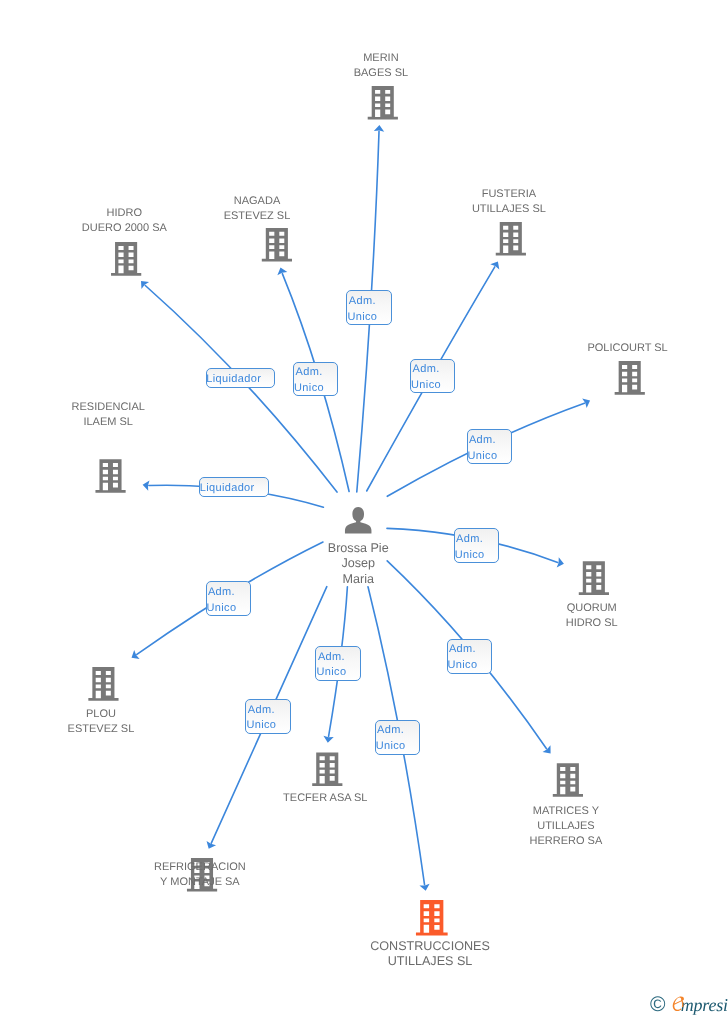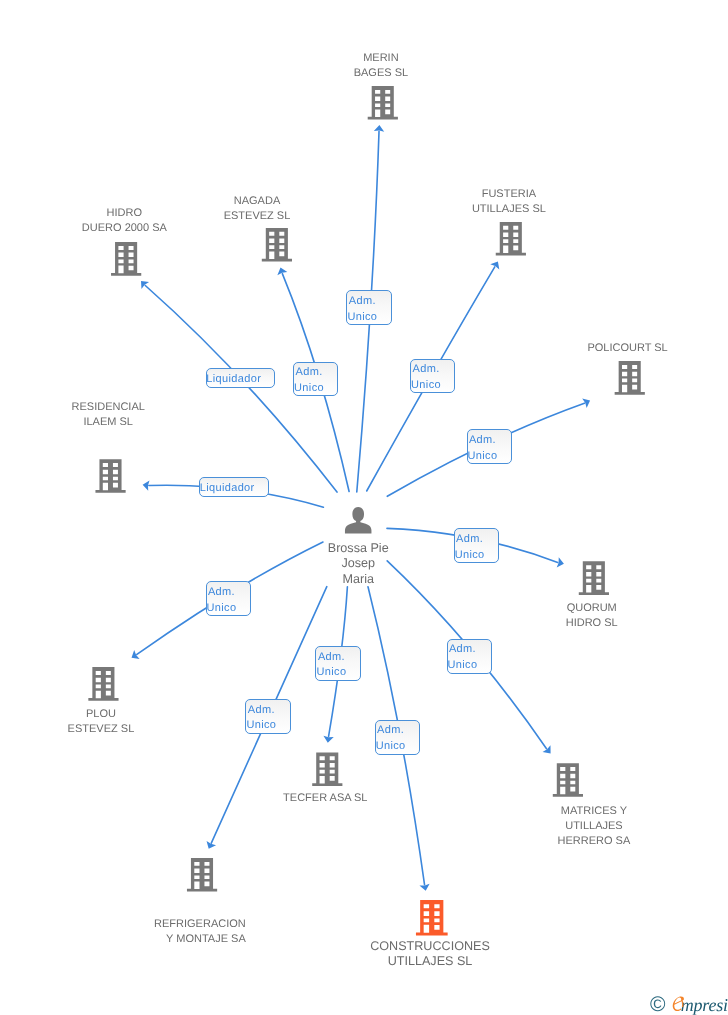--- a/index.html
+++ b/index.html
@@ -160,26 +160,26 @@
         <div>QUORUM</div>
         <div>HIDRO SL</div>
       </div>
       <div class="node-label" style="left: 100.95px; top: 706.75px;">
         <div>PLOU</div>
         <div>ESTEVEZ SL</div>
       </div>
       <div class="node-label" style="left: 325.3px; top: 790.95px;">
         <div>TECFER ASA SL</div>
       </div>
-      <div class="node-label" style="left: 565.95px; top: 803.75px; margin-left: 28px;">
+      <div class="node-label" style="left: 565.95px; top: 803.75px;">
         <div>MATRICES Y</div>
         <div>UTILLAJES</div>
         <div>HERRERO SA</div>
       </div>
-      <div class="node-label" style="left: 199.9px; top: 917px; text-align: right;">
+      <div class="node-label" style="left: 199.9px; top: 860px;">
         <div>REFRIGERACION</div>
         <div>Y MONTAJE SA</div>
       </div>
       <div class="node-label focus" style="left: 430px; top: 938.9px;">
         <div>CONSTRUCCIONES</div>
         <div>UTILLAJES SL</div>
       </div>
     </div>
   <div id="edgelabels">
       <div class="edge-label el2" style="left: 346.4px; top: 290.2px; width: 45.2px; height: 34.7px;">

